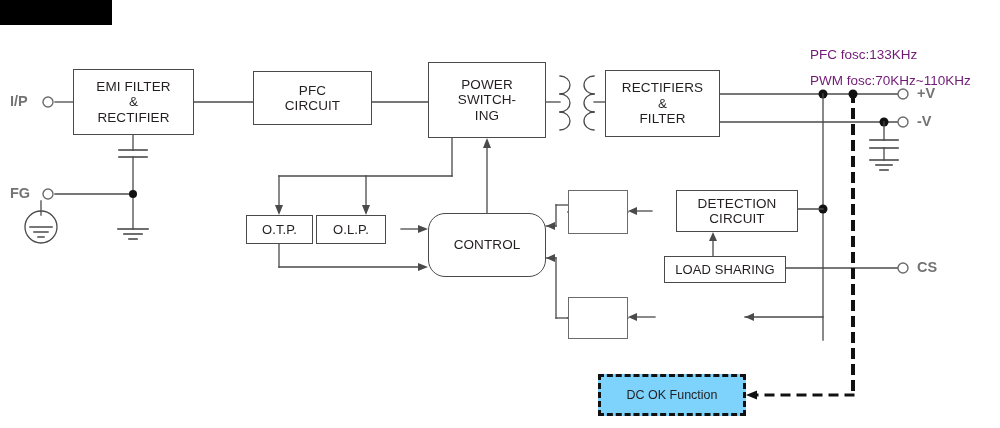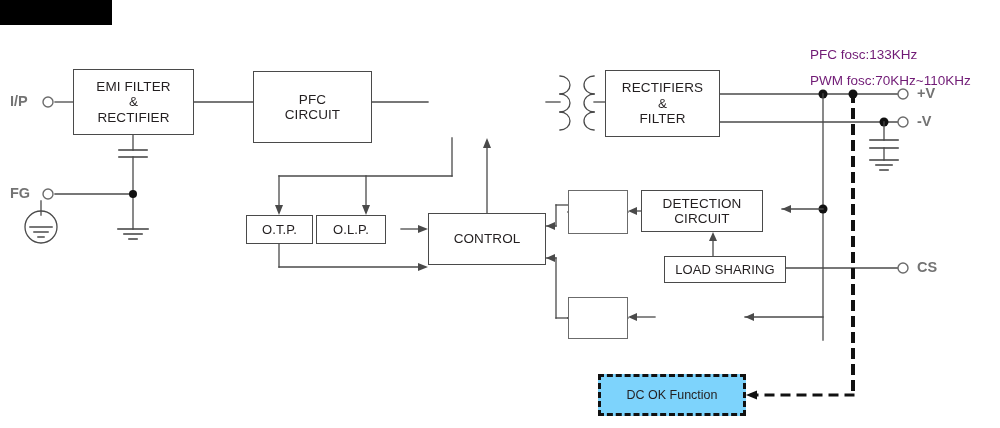--- a/index.html
+++ b/index.html
@@ -233,45 +233,50 @@
 
     </g>
   </svg>
 
   <div class="blk" style="left:73px; top:69px; width:121px; height:66px;">
     <span>EMI FILTER
 &amp;
 RECTIFIER</span>
   </div>
 
-  <div class="blk" style="left:253px; top:71px; width:119px; height:72px;">
+  <div class="blk" style="left:253px; top:71px; width:119px; height:54px;">
     <span>PFC
 CIRCUIT</span>
   </div>
 
+  <div class="blk" style="left:428px; top:62px; width:118px; height:76px;">
+    <span>POWER
+SWITCH-
+ING</span>
+  </div>
 
   <div class="blk" style="left:605px; top:70px; width:115px; height:67px;">
     <span>RECTIFIERS
 &amp;
 FILTER</span>
   </div>
 
   <div class="blk blk-sm" style="left:246px; top:215px; width:67px; height:29px;">
     <span>O.T.P.</span>
   </div>
 
   <div class="blk blk-sm" style="left:316px; top:215px; width:70px; height:29px;">
     <span>O.L.P.</span>
   </div>
 
-  <div class="blk" style="left:428px; top:213px; width:118px; height:52px;">
+  <div class="blk" style="left:428px; top:213px; width:118px; height:64px;border-radius:17px;">
     <span>CONTROL</span>
   </div>
 
-  <div class="blk" style="left:641px; top:190px; width:122px; height:42px;">
+  <div class="blk" style="left:676px; top:190px; width:122px; height:42px;">
     <span>DETECTION
 CIRCUIT</span>
   </div>
 
   <div class="blk blk-sm" style="left:652px; top:256px; width:122px; height:27px;margin-left:12px;">
     <span>LOAD SHARING</span>
   </div>
 
 
   <div class="opto" style="left:568px; top:190px; width:60px; height:44px;"></div>

